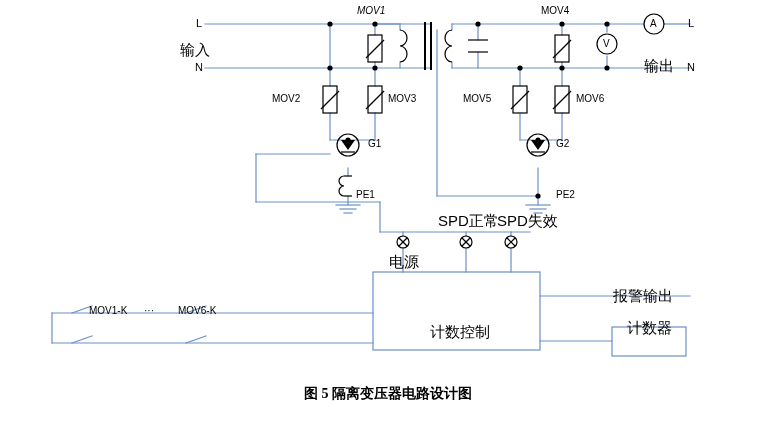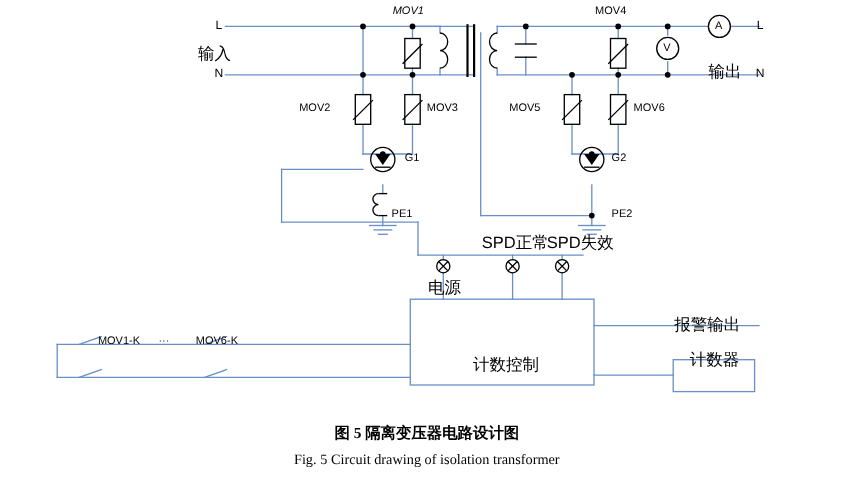--- a/index.html
+++ b/index.html
@@ -249,15 +249,14 @@
 
   <div class="lbl lbl-cn" style="left:430px; top:324px;">计数控制</div>
   <div class="lbl lbl-cn" style="left:613px; top:288px;">报警输出</div>
   <div class="lbl lbl-cn" style="left:627px; top:320px;">计数器</div>
 
   <div class="lbl lbl-sm" style="left:62px; top:306px;padding-left:27px;">MOV1-K</div>
   <div class="lbl lbl-sm" style="left:144px; top:306px;">···</div>
   <div class="lbl lbl-sm" style="left:178px; top:306px;">MOV6-K</div>
 
   <div class="caption-cn">图 5  隔离变压器电路设计图</div>
-  <div class="caption-en">Fig. 5 Circuit drawing of isolation transformer</div>
 
 </div>
 
 </body></html>

